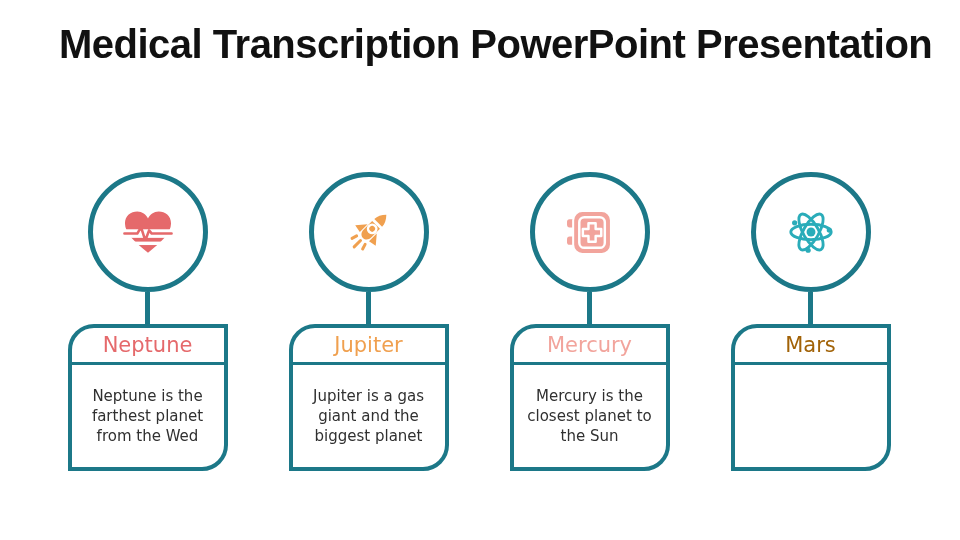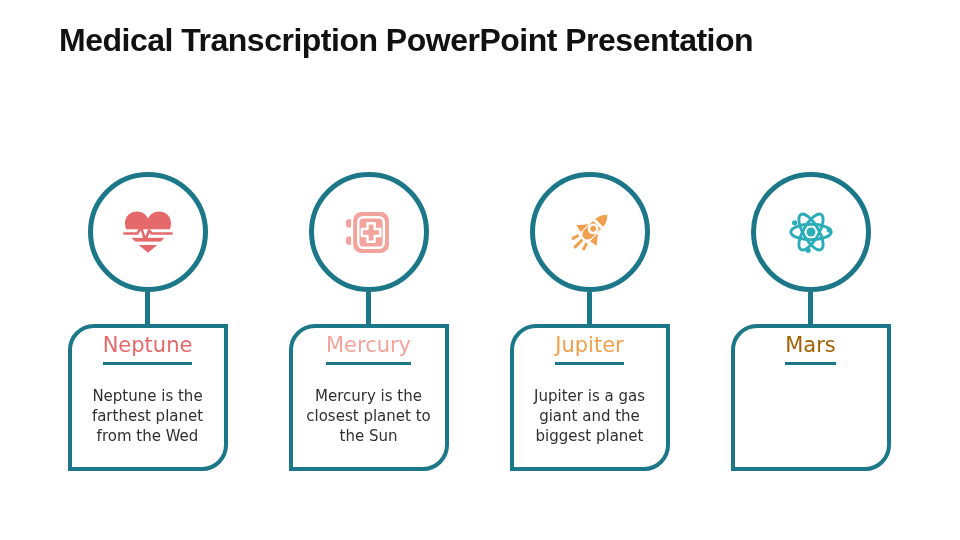--- a/index.html
+++ b/index.html
@@ -8,21 +8,21 @@
     width:960px;height:540px;
     background:#ffffff;
     overflow:hidden;
     font-family:"DejaVu Sans","Liberation Sans",sans-serif;
   }
   .slide-title{
     position:absolute;
     left:59px;top:22px;
     font-family:"Liberation Sans",sans-serif;
     font-weight:bold;
-    font-size:32px;
+    font-size:40px;
     letter-spacing:-0.5px;
     color:#111111;
     white-space:nowrap;
   }
   .columns{
     position:absolute;
     left:37px;top:172px;
     display:flex;
   }
   .column{
@@ -46,21 +46,20 @@
     background:#1C7888;
   }
   .card{
     box-sizing:border-box;
     width:160px;height:147px;
     border:4px solid #1C7888;
     border-radius:26px 0 26px 0;
     background:#ffffff;
     display:flex;
     flex-direction:column;
-    align-items:center;
   }
   .card-header{
     box-sizing:border-box;
     height:37px;
     border-bottom:3px solid #1C7888;
     display:flex;
     align-items:center;
     justify-content:center;
     font-size:21px;
   }
@@ -99,59 +98,59 @@
       <div class="card">
         <div class="card-header" style="color: rgb(229, 105, 107);">Neptune</div>
         <div class="card-body">Neptune is the
 farthest planet
 from the Wed</div>
       </div>
     </div>
 
     <div class="column">
       <div class="icon-circle">
-        <svg class="icon" width="47" height="47" viewBox="0 0 46 46">
-          <rect x="1" y="10" width="11" height="8" rx="2.5" fill="#F2A49C"></rect>
-          <rect x="1" y="27" width="11" height="8" rx="2.5" fill="#F2A49C"></rect>
-          <rect x="7" y="2" width="37" height="42" rx="9" fill="#F2A49C" stroke="#ffffff" stroke-width="2"></rect>
-          <rect x="13" y="8" width="25" height="30" rx="5" fill="none" stroke="#ffffff" stroke-width="2.4"></rect>
-          <path d="M22 14 h7 v5.5 h5.5 v7 h-5.5 v5.5 h-7 v-5.5 h-5.5 v-7 h5.5 Z" fill="#F2A49C" stroke="#ffffff" stroke-width="2.4" stroke-linejoin="round"></path>
-        </svg>
-      </div>
-      <div class="connector"></div>
-      <div class="card">
-        <div class="card-header" style="color: rgb(242, 164, 156);">Mercury</div>
-        <div class="card-body">Mercury is the
-closest planet to
-the Sun</div>
-      </div>
-    </div>
-
-    <div class="column">
-      <div class="icon-circle">
         <svg class="icon" width="52" height="52" viewBox="0 0 52 52">
           <g transform="rotate(45 26 26)" fill="#F0A04F" stroke="none">
             <path d="M26 1.5 C29.5 5 31.5 9 31.5 13 L20.5 13 C20.5 9 22.5 5 26 1.5 Z"></path>
             <path d="M20.5 16 L31.5 16 L31.5 28 C31.5 32 29 34.5 26 34.5 C23 34.5 20.5 32 20.5 28 Z"></path>
             <circle cx="26" cy="21.5" r="5.4" fill="#ffffff"></circle>
             <circle cx="26" cy="21.5" r="2.9" fill="#F0A04F"></circle>
             <path d="M19.5 21.5 L11.5 31 L19.5 32.5 Z"></path>
             <path d="M32.5 21.5 L40.5 31 L32.5 32.5 Z"></path>
             <line x1="26" y1="38" x2="26" y2="47" stroke="#F0A04F" stroke-width="3" stroke-linecap="round"></line>
             <line x1="20" y1="37.5" x2="18.5" y2="42.5" stroke="#F0A04F" stroke-width="3" stroke-linecap="round"></line>
             <line x1="32" y1="37.5" x2="33.5" y2="42.5" stroke="#F0A04F" stroke-width="3" stroke-linecap="round"></line>
           </g>
         </svg>
       </div>
       <div class="connector"></div>
       <div class="card">
         <div class="card-header" style="color: rgb(240, 160, 79);">Jupiter</div>
         <div class="card-body">Jupiter is a gas
 giant and the
 biggest planet</div>
+      </div>
+    </div>
+
+    <div class="column">
+      <div class="icon-circle">
+        <svg class="icon" width="47" height="47" viewBox="0 0 46 46">
+          <rect x="1" y="10" width="11" height="8" rx="2.5" fill="#F2A49C"></rect>
+          <rect x="1" y="27" width="11" height="8" rx="2.5" fill="#F2A49C"></rect>
+          <rect x="7" y="2" width="37" height="42" rx="9" fill="#F2A49C" stroke="#ffffff" stroke-width="2"></rect>
+          <rect x="13" y="8" width="25" height="30" rx="5" fill="none" stroke="#ffffff" stroke-width="2.4"></rect>
+          <path d="M22 14 h7 v5.5 h5.5 v7 h-5.5 v5.5 h-7 v-5.5 h-5.5 v-7 h5.5 Z" fill="#F2A49C" stroke="#ffffff" stroke-width="2.4" stroke-linejoin="round"></path>
+        </svg>
+      </div>
+      <div class="connector"></div>
+      <div class="card">
+        <div class="card-header" style="color: rgb(242, 164, 156);">Mercury</div>
+        <div class="card-body">Mercury is the
+closest planet to
+the Sun</div>
       </div>
     </div>
 
     <div class="column">
       <div class="icon-circle">
         <svg class="icon" width="50" height="50" viewBox="0 0 52 52">
           <g fill="none" stroke="#2AACB9" stroke-width="3">
             <ellipse cx="26" cy="26" rx="21" ry="8"></ellipse>
             <ellipse cx="26" cy="26" rx="21" ry="8" transform="rotate(60 26 26)"></ellipse>
             <ellipse cx="26" cy="26" rx="21" ry="8" transform="rotate(120 26 26)"></ellipse>

